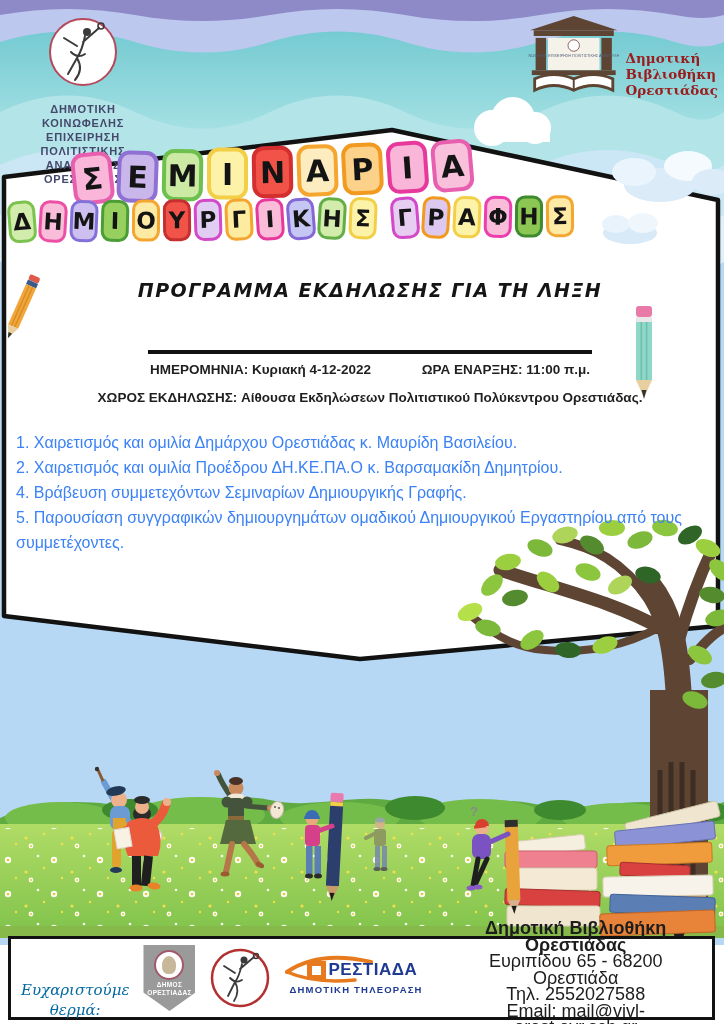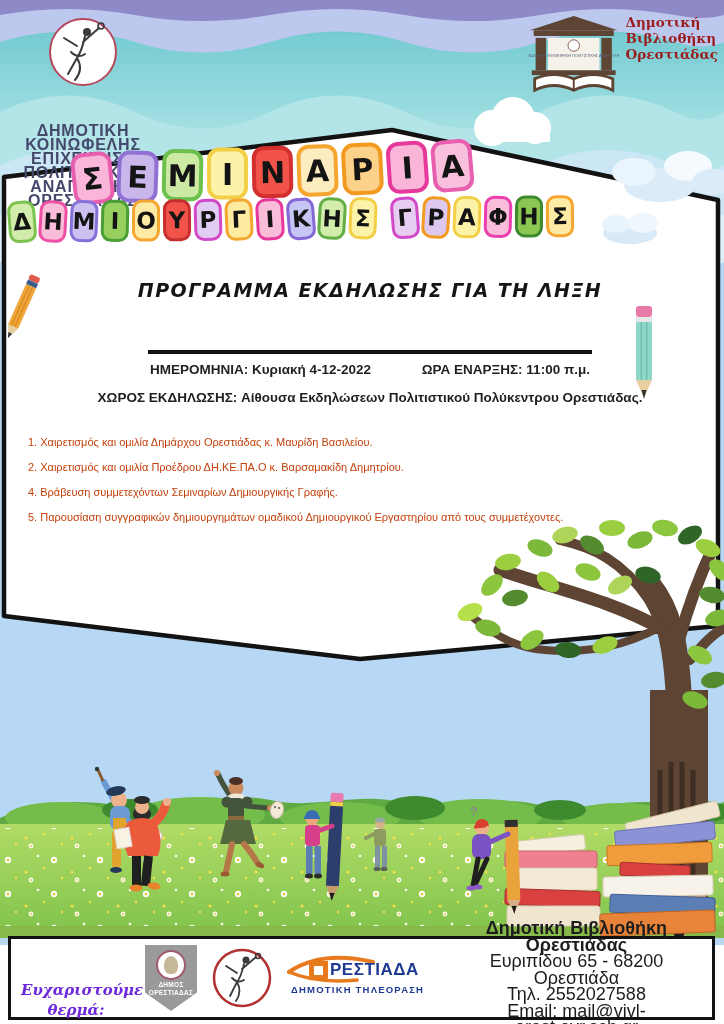--- a/index.html
+++ b/index.html
@@ -3,24 +3,24 @@
 <meta charset="utf-8">
 <style>
   html,body{margin:0;padding:0;background:#777;}
   .poster{position:relative;width:724px;height:1024px;background:#fff;overflow:hidden;
     font-family:"Liberation Sans",sans-serif;}
   .bg{position:absolute;left:0;top:0;z-index:0;}
 
   
   .org-logo{position:absolute;left:8px;top:16px;width:150px;text-align:center;z-index:2;}
   .org-logo .ring{margin:0 auto 10px auto;width:72px;height:72px;}
-  .org-lines{font-size:16px;font-weight:bold;letter-spacing:.8px;color:#44486b;line-height:14px;margin-top:22px;}
+  .org-lines{font-size:11px;font-weight:bold;letter-spacing:.8px;color:#44486b;line-height:14px;}
 
   
-  .lib-logo{position:absolute;right:6px;top:14px;width:190px;display:flex;align-items:flex-start;gap:6px;z-index:2;}
+  .lib-logo{position:absolute;right:6px;top:14px;width:190px;display:flex;align-items:flex-end;gap:6px;z-index:2;}
   .lib-name{color:#9b1c1c;font-weight:bold;font-size:13.5px;line-height:16px;font-family:"DejaVu Serif",serif;}
 
   
   .row1{position:absolute;left:72px;top:146px;display:flex;gap:4px;transform:rotate(-2deg);z-index:3;}
   .row2{position:absolute;left:8px;top:198px;display:flex;gap:14px;transform:rotate(-0.6deg);z-index:3;}
   .word{display:flex;gap:3px;}
   .tile{display:flex;align-items:center;justify-content:center;border-style:solid;box-sizing:border-box;
     color:#141414;font-weight:bold;font-family:"DejaVu Sans",sans-serif;}
   .tile.big{width:41px;height:52px;border-width:4px;border-radius:12px;font-size:30px;}
   .tile.small{width:28px;height:42px;border-width:3.5px;border-radius:10px;font-size:23px;}
@@ -29,28 +29,28 @@
     font-family:"DejaVu Sans",sans-serif;font-style:italic;font-weight:bold;font-size:19px;
     letter-spacing:1.5px;line-height:28px;color:#151515;}
   .divider{position:absolute;left:148px;top:350px;width:444px;height:3.5px;background:#121212;z-index:2;}
 
   .details-row{position:absolute;left:150px;top:362px;width:440px;display:flex;justify-content:space-between;
     font-size:13.5px;color:#1f1f1f;z-index:2;}
   .venue-row{position:absolute;left:52px;top:390px;width:636px;text-align:center;font-size:13.5px;color:#1f1f1f;z-index:2;}
   .lbl{font-weight:bold;}
   .val{font-weight:bold;}
 
-  .program{position:absolute;left:28px;top:430px;width:676px;z-index:2;
-    font-size:11px;color:#c2410c;line-height:25px;}
+  .program{position:absolute;left:16px;top:430px;width:676px;z-index:2;
+    font-size:16px;color:#3b82f6;line-height:25px;}
 
   
   .footer{position:absolute;left:8px;top:936px;width:707px;height:84px;box-sizing:border-box;
     background:#fff;border:3px solid #121212;display:flex;align-items:center;padding:0 10px;gap:14px;z-index:4;}
-  .thanks{font-family:"DejaVu Serif",serif;font-style:italic;font-weight:bold;font-size:15px;
-    color:#6d28d9;text-align:center;line-height:20px;width:110px;margin-top:44px;}
+  .thanks{font-family:"DejaVu Serif",serif;font-style:italic;font-weight:normal;font-size:15px;
+    color:#0369a1;text-align:center;line-height:20px;width:110px;margin-top:44px;}
   .shield{position:relative;width:52px;height:66px;background:#9a9a9a;
     clip-path:polygon(0 0,100% 0,100% 72%,50% 100%,0 72%);text-align:center;flex:none;}
   .shield .emb{margin:5px auto 1px auto;width:30px;height:30px;border-radius:50%;background:#fff;
     border:2px solid #a05a6b;box-sizing:border-box;display:flex;align-items:center;justify-content:center;}
   .shield .emb i{display:block;width:14px;height:18px;background:#c8b89a;border-radius:50% 50% 40% 40%;}
   .shield-txt{font-size:6.5px;font-weight:bold;color:#fff;line-height:7.5px;letter-spacing:.3px;}
   .sponsor-circle{width:62px;height:62px;flex:none;}
   .tv-logo{position:relative;width:150px;height:52px;flex:none;}
   .tv-eye{position:absolute;left:0;top:-2px;}
   .tv-line1{position:absolute;left:22px;top:8px;display:flex;align-items:center;gap:2px;}

